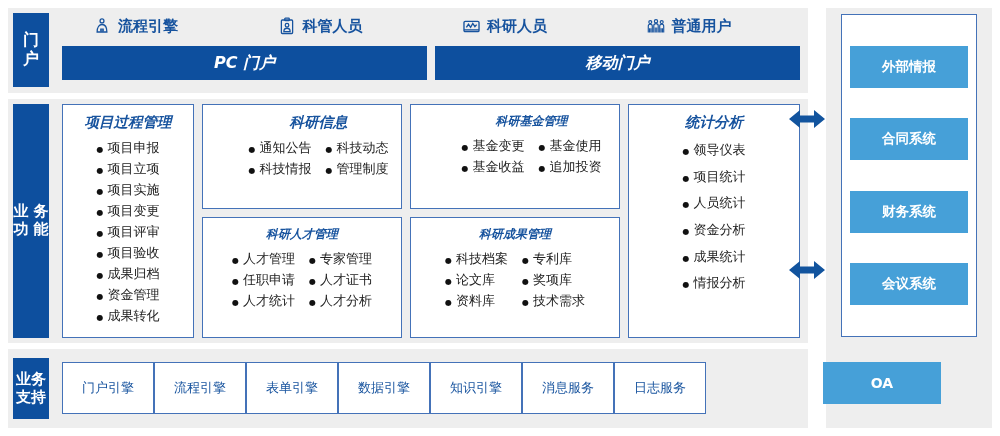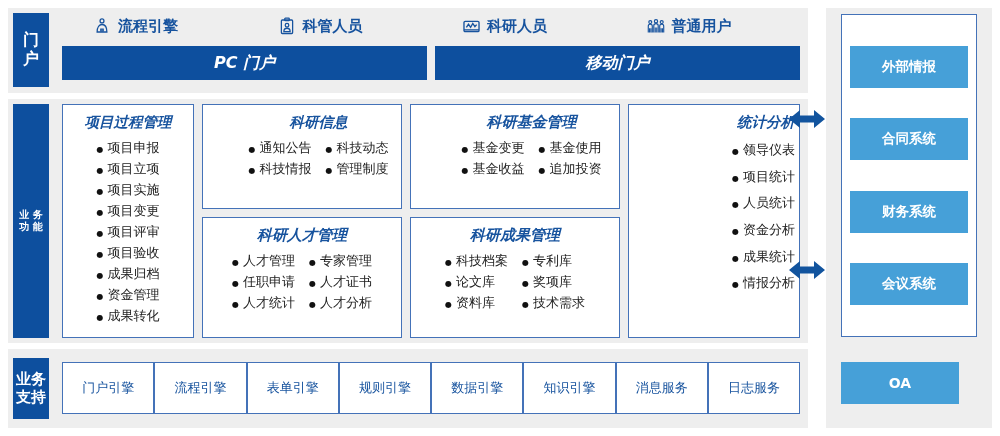--- a/index.html
+++ b/index.html
@@ -70,21 +70,21 @@
     font-weight: bold;
     font-style: italic;
     display: flex; align-items: center; justify-content: center;
   }
 
   
   #func-band { left: 8px; top: 99px; width: 800px; height: 244px; }
   #func-vlabel {
     position: absolute; left: 13px; top: 104px;
     width: 36px; height: 234px;
-    font-size: 10px;
+    font-size: 15px;
   }
   #func-content {
     position: absolute; left: 62px; top: 104px;
     width: 738px; height: 234px;
     display: flex; gap: 8px;
   }
 
   .card {
     background: #ffffff;
     border: 1.5px solid #4472b8;
@@ -94,56 +94,56 @@
   }
   .card-title {
     color: #17539e;
     font-weight: bold;
     font-style: italic;
     font-size: 14.5px;
     text-align: center;
     margin-bottom: 5px;
     white-space: nowrap;
   }
-  .card-title.wide { font-size: 15px; }
+  .card-title.wide { font-size: 12px; }
 
   .bullets {
     list-style: none;
     font-size: 13px;
     color: #222;
     line-height: 1.62;
   }
   .bullets li { white-space: nowrap; display: flex; align-items: baseline; gap: 4px; }
   .bullets li::before { content: "\25CF"; font-size: 8px; color: #111; }
 
   .bullets.two-col {
     display: grid;
     grid-template-columns: auto auto;
     column-gap: 14px;
   }
 
   
   #col-process { width: 132px; }
   #col-mid1    { width: 200px; display:flex; flex-direction:column; gap: 8px; }
   #col-mid2    { width: 210px; display:flex; flex-direction:column; gap: 8px; }
-  #col-stat    { width: 108px; flex: 1 1 auto; align-items: flex-end; }
+  #col-stat    { width: 108px; flex: 1 1 auto; }
 
   .subcard-top { height: 105px; padding-left: 37px; }
   .subcard-bot { height: 121px; }
 
   
   #support-band { left: 8px; top: 349px; width: 800px; height: 79px; }
   #support-vlabel {
     position: absolute; left: 13px; top: 358px;
     width: 36px; height: 61px;
     font-size: 15px;
   }
   #support-content {
     position: absolute; left: 62px; top: 362px;
-    width: 738px; height: 52px;
+    width: 644px; height: 52px;
     display: flex; 
   }
   .eng-btn {
     flex: 1;
     background: #ffffff;
     border: 1.5px solid #4472b8;
     color: #17539e;
     font-size: 13px;
     display: flex; align-items: center; justify-content: center;
     white-space: nowrap;
@@ -171,21 +171,21 @@
   }
   .ext-btn {
     width: 118px; height: 42px;
     background: #46a0d8;
     color: #ffffff;
     font-size: 13.5px;
     font-weight: bold;
     display: flex; align-items: center; justify-content: center;
   }
   #oa-btn {
-    position: absolute; left: 841px; top: 362px;
+    position: absolute; left: 823px; top: 362px;
     width: 118px; height: 42px;
     background: #46a0d8;
     color: #ffffff;
     font-size: 14px; font-weight: bold;
     display: flex; align-items: center; justify-content: center;
   }
 </style>
 </head>
 <body>
 
@@ -445,21 +445,20 @@
     <div>
       <span>业</span><span>务</span><br>
       <span>支</span><span>持</span>
     </div>
   </div>
 
   <div id="support-content">
     <div class="eng-btn">门户引擎</div>
     <div class="eng-btn">流程引擎</div>
     <div class="eng-btn">表单引擎</div>
-    <div class="eng-btn">规则引擎</div>
     <div class="eng-btn">数据引擎</div>
     <div class="eng-btn">知识引擎</div>
     <div class="eng-btn">消息服务</div>
     <div class="eng-btn">日志服务</div>
   </div>
 
   <div id="right-band"></div>
 
   <div id="ext-box">
     <div class="ext-btn">外部情报</div>

